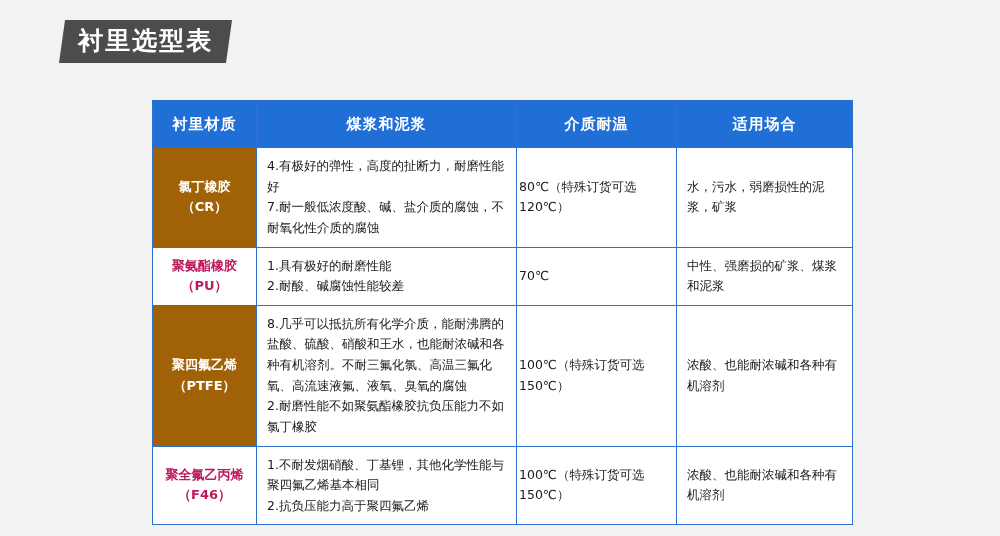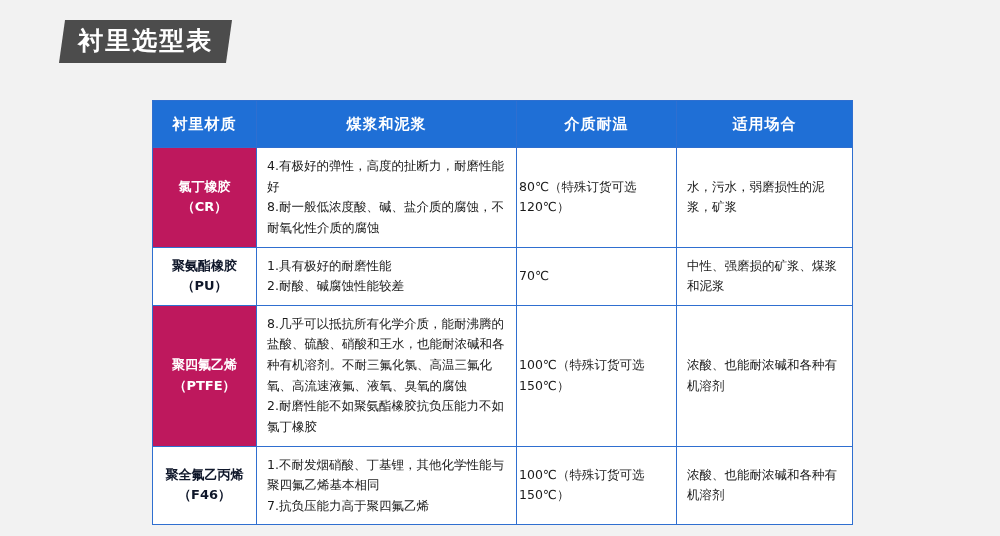--- a/index.html
+++ b/index.html
@@ -68,26 +68,26 @@
   .col-use { width: 176px; }
 
   td.material {
     text-align: center;
     font-size: 13px;
     font-weight: bold;
     line-height: 1.55;
     padding: 6px 4px;
   }
   td.material.blue {
-    background: #be185d;
+    background: #a16207;
     color: #ffffff;
   }
   td.material.white {
     background: #ffffff;
-    color: #0f172a;
+    color: #be185d;
   }
   td.adv, td.temp, td.use {
     font-size: 12.5px;
     line-height: 1.65;
     padding: 8px 10px;
     color: #1a1a1a;
     text-align: left;
   }
   td.temp {
     padding-left: 2px;
@@ -126,21 +126,21 @@
           <th>介质耐温</th>
           <th>适用场合</th>
         </tr>
       </thead>
       <tbody id="table-body">
           <tr>
             <td class="material blue">氯丁橡胶<br>（CR）</td>
             <td class="adv">
               <ul class="ml">
                 <li>4.有极好的弹性，高度的扯断力，耐磨性能好</li>
-                <li>8.耐一般低浓度酸、碱、盐介质的腐蚀，不耐氧化性介质的腐蚀</li>
+                <li>7.耐一般低浓度酸、碱、盐介质的腐蚀，不耐氧化性介质的腐蚀</li>
               </ul>
             </td>
             <td class="temp">80℃（特殊订货可选120℃）</td>
             <td class="use">水，污水，弱磨损性的泥浆，矿浆</td>
           </tr>
           <tr>
             <td class="material white">聚氨酯橡胶<br>（PU）</td>
             <td class="adv">
               <ul class="ml">
                 <li>1.具有极好的耐磨性能</li>
@@ -159,21 +159,21 @@
               </ul>
             </td>
             <td class="temp">100℃（特殊订货可选150℃）</td>
             <td class="use">浓酸、也能耐浓碱和各种有机溶剂</td>
           </tr>
           <tr>
             <td class="material white">聚全氟乙丙烯<br>（F46）</td>
             <td class="adv">
               <ul class="ml">
                 <li>1.不耐发烟硝酸、丁基锂，其他化学性能与聚四氟乙烯基本相同</li>
-                <li>7.抗负压能力高于聚四氟乙烯</li>
+                <li>2.抗负压能力高于聚四氟乙烯</li>
               </ul>
             </td>
             <td class="temp">100℃（特殊订货可选150℃）</td>
             <td class="use">浓酸、也能耐浓碱和各种有机溶剂</td>
           </tr>
         </tbody>
     </table>
   </div>
 
 </div>

